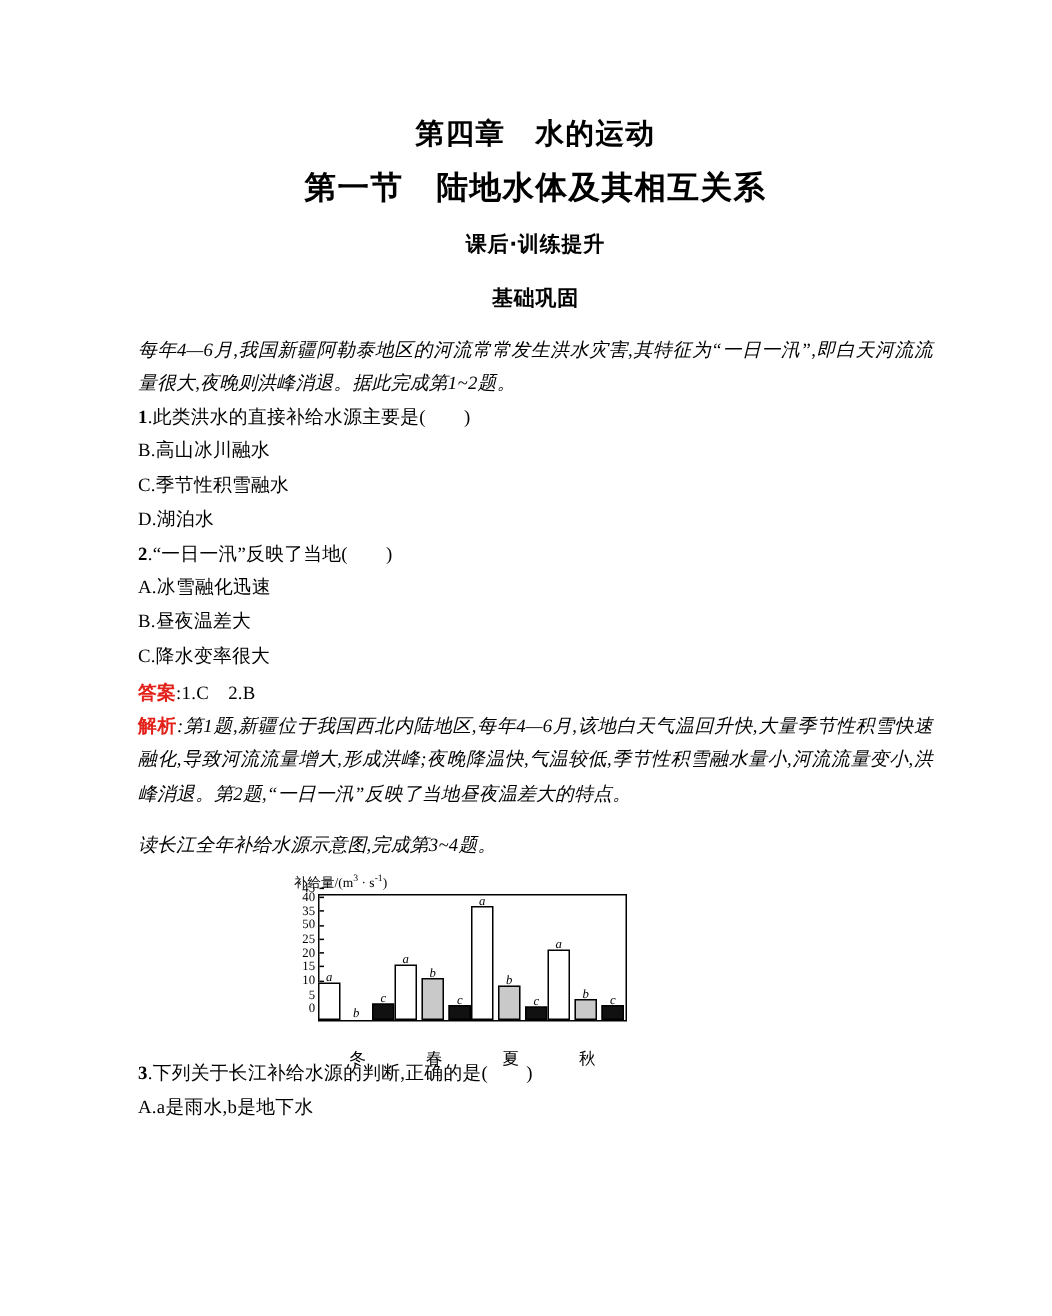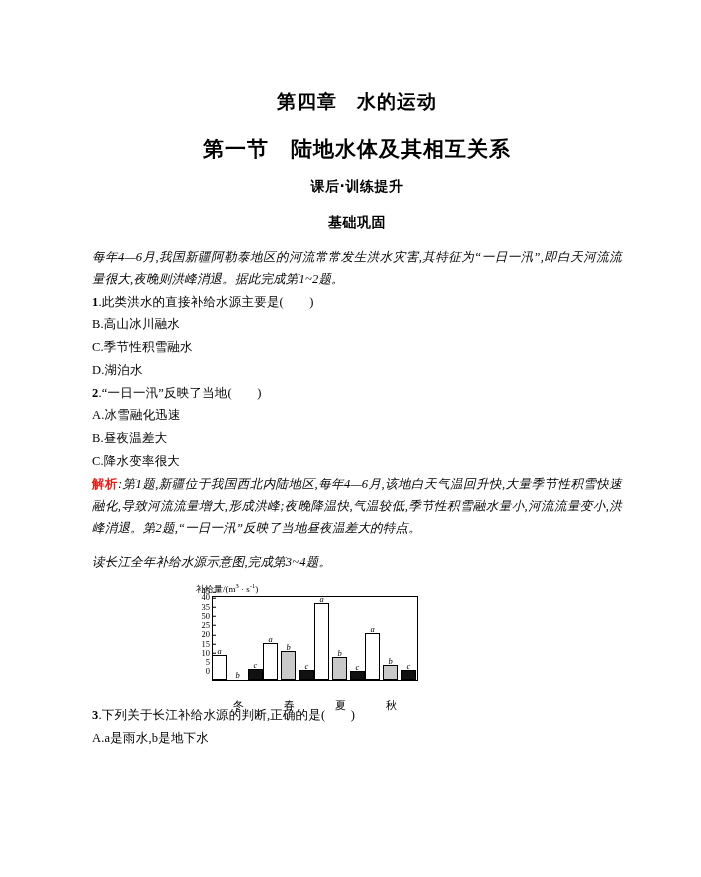--- a/index.html
+++ b/index.html
@@ -28,21 +28,21 @@
     width: 530px;
   }
 
   
   .chapter-title {
     text-align: center;
     font-family: "DejaVu Sans", "Liberation Sans", sans-serif;
     font-weight: bold;
     font-size: 19px;
     letter-spacing: 1px;
-    margin: 12px;
+    margin: 0;
     padding-top: 78px;
     line-height: 1.25;
   }
   .section-title {
     text-align: center;
     font-family: "DejaVu Serif", "Liberation Serif", serif;
     font-weight: bold;
     font-size: 21px;
     letter-spacing: 1px;
     margin: 0;
@@ -226,20 +226,21 @@
     <p class="question"><span class="qnum">1</span><span>.此类洪水的直接补给水源主要是(　　)</span></p>
     <p class="option">B.高山冰川融水</p>
     <p class="option">C.季节性积雪融水</p>
     <p class="option">D.湖泊水</p>
 
     <p class="question"><span class="qnum">2</span><span>.“一日一汛”反映了当地(　　)</span></p>
     <p class="option">A.冰雪融化迅速</p>
     <p class="option">B.昼夜温差大</p>
     <p class="option">C.降水变率很大</p>
 
+    <p class="answer-line"><span class="tag">答案</span><span>:1.C　2.B</span></p>
 
     <p class="analysis"><span class="tag">解析</span><span>:第1题,新疆位于我国西北内陆地区,每年4—6月,该地白天气温回升快,大量季节性积雪快速融化,导致河流流量增大,形成洪峰;夜晚降温快,气温较低,季节性积雪融水量小,河流流量变小,洪峰消退。第2题,“一日一汛”反映了当地昼夜温差大的特点。</span></p>
 
     <p class="lead-in">读长江全年补给水源示意图,完成第3~4题。</p>
 
     <div class="figure">
       <div class="chart">
 
         <div class="chart-axis-title"><span>补给量/(m</span><span class="sup">3</span><span> · s</span><span class="sup">-1</span><span>)</span></div>
 

